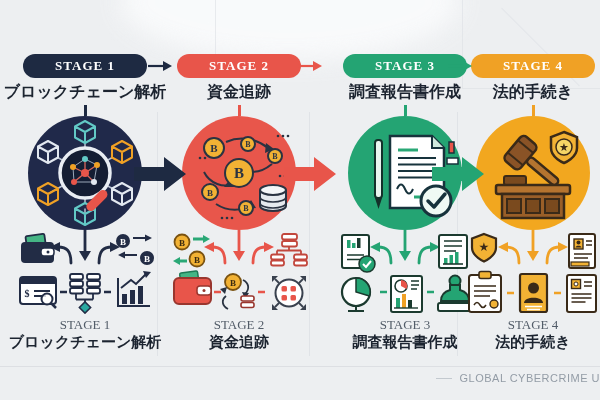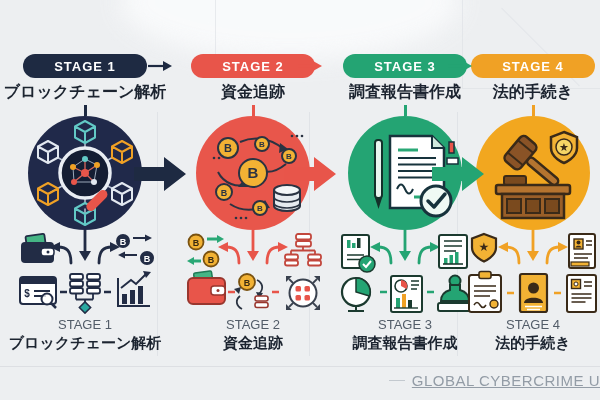--- a/index.html
+++ b/index.html
@@ -2,40 +2,40 @@
 <html><head>
 <meta charset="utf-8">
 <style>
   html,body{margin:0;padding:0;background:#ccc;}
   .canvas{position:relative;width:600px;height:400px;background:#edeff1;overflow:hidden;
           font-family:"Liberation Sans",sans-serif;}
   .bgline{position:absolute;background:#dce0e5;opacity:.6;}
   .blob{position:absolute;left:120px;top:-55px;width:340px;height:115px;background:#fbfcfd;
         border-radius:50%;filter:blur(12px);opacity:.85;}
   .vdiv{position:absolute;top:112px;height:244px;width:1px;background:#e0e3e7;}
-  .col{position:absolute;top:54px;width:146px;display:flex;flex-direction:column;align-items:center;}
-  .c1{left:12px}.c2{left:180px}.c3{left:332px}.c4{left:460px}
+  .col{position:absolute;top:54px;width:146px;display:flex;flex-direction:column;align-items:center;font-family:Liberation Serif, serif;}
+  .c1{left:12px}.c2{left:166px}.c3{left:332px}.c4{left:460px}
   .pill{width:124px;height:24px;border-radius:12px;color:#fff;font-weight:bold;font-size:13px;
         letter-spacing:1px;display:flex;align-items:center;justify-content:center;flex:none;}
   .p1{background:#1e2a42}.p2{background:#e8554a}.p3{background:#24a473}.p4{background:#f0a125}
   .title{margin-top:4px;font-size:16px;line-height:20px;font-weight:bold;color:#1c2430;white-space:nowrap;}
   .conn{width:3px;height:11px;margin-top:3px;flex:none;}
   .k1{background:#1e2a42}.k2{background:#e8554a}.k3{background:#24a473}.k4{background:#f0a125}
   .circle{width:114px;height:114px;border-radius:50%;flex:none;display:flex;align-items:center;
           justify-content:center;}
   .b1{background:#20294a}.b2{background:#e8564b}.b3{background:#24a473}.b4{background:#f2a71f}
   .cluster{flex:none;}
   .bstage{margin-top:3px;font-size:13px;line-height:16px;color:#525c68;}
   .btitle{font-size:15px;line-height:19px;font-weight:bold;color:#1c2430;white-space:nowrap;}
   .pill-arrow{position:absolute;top:60px;}
   .big-arrow{position:absolute;top:154px;z-index:5;}
   .footer-sep{position:absolute;top:366px;left:0;width:600px;height:1px;background:#dddfe3;}
   .brand{position:absolute;top:372px;right:0;display:flex;align-items:center;gap:7px;}
   .brand .dash{width:16px;height:1px;background:#c3c9cf;}
-  .brand .txt{font-size:15px;color:#939ca6;letter-spacing:.5px;white-space:nowrap;text-decoration:underline;}
+  .brand .txt{font-size:11px;color:#939ca6;letter-spacing:.5px;white-space:nowrap;}
 </style>
 </head>
 <body>
 
 <div class="canvas">
 
   <div class="blob"></div>
   <div class="bgline" style="left:215px;top:0;width:1px;height:58px"></div>
   <div class="bgline" style="left:462px;top:0;width:1px;height:88px"></div>
   <div class="bgline" style="left:462px;top:88px;width:138px;height:1px"></div>

